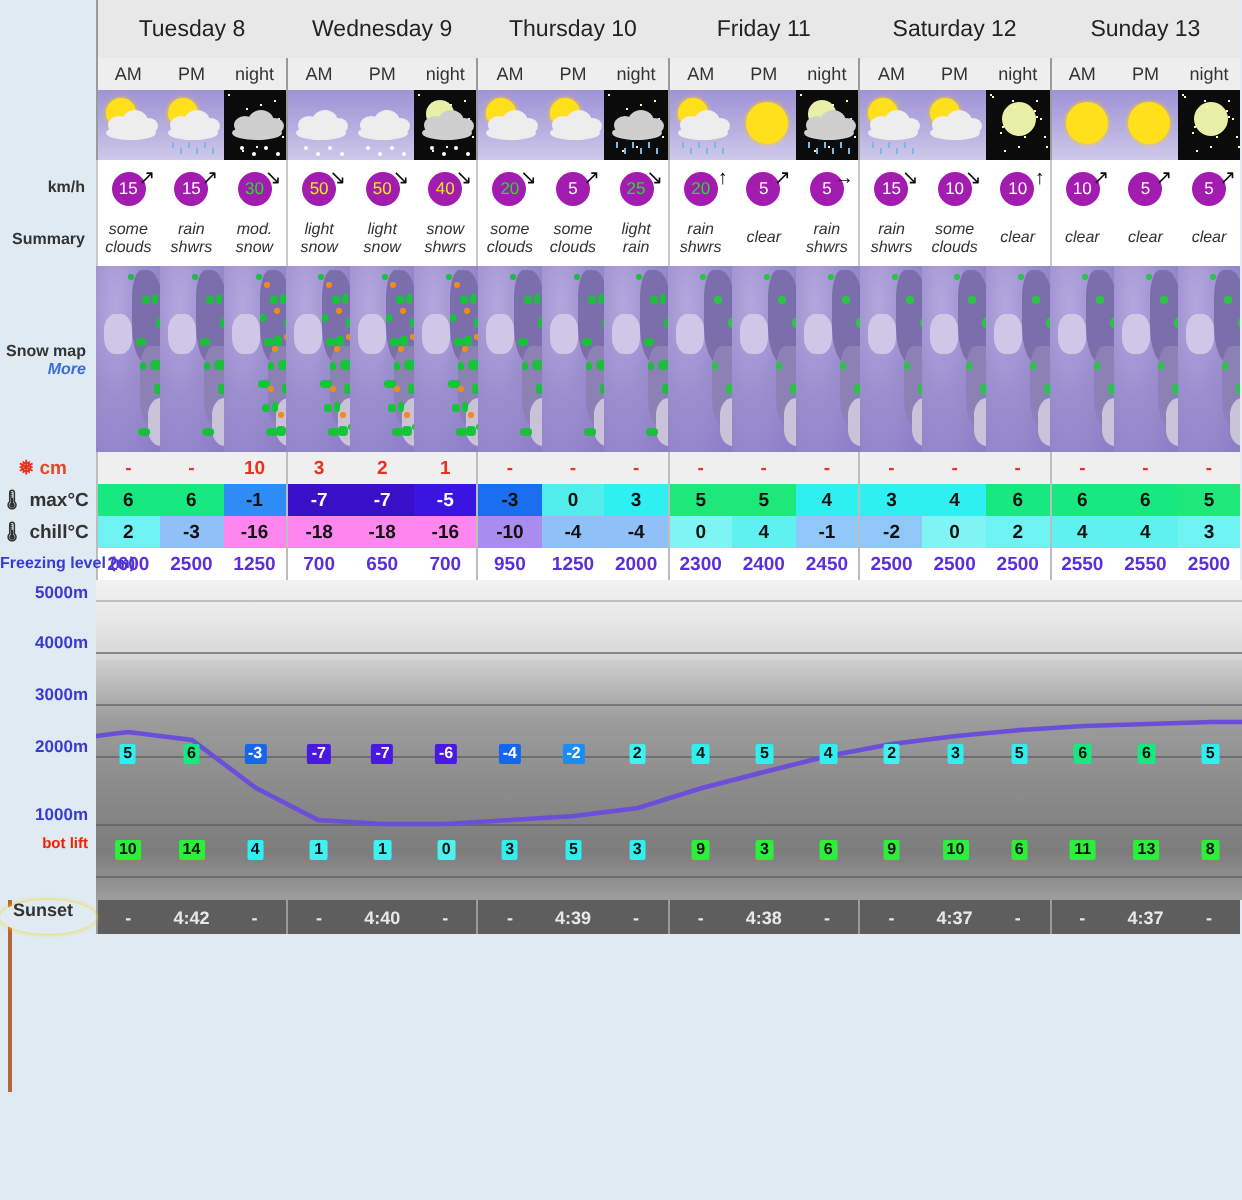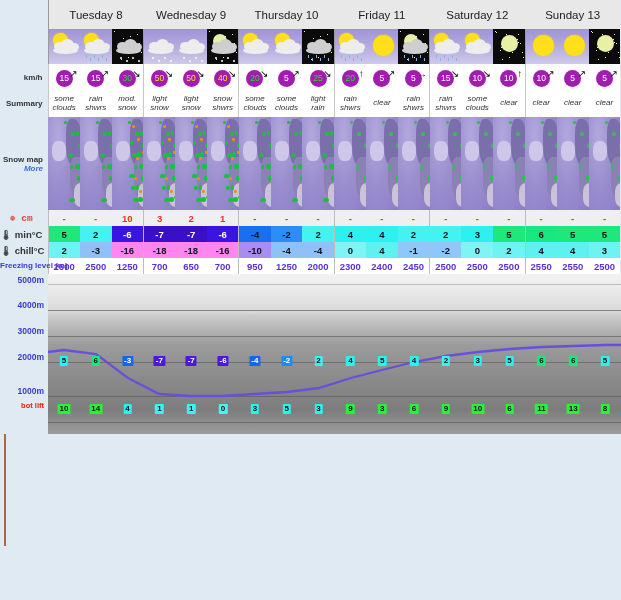--- a/index.html
+++ b/index.html
@@ -32,21 +32,21 @@
     width: 48px;
     background: #dfeaf2;
     text-align: right;
     padding-right: 5px !important;
     font-size: 8px;
     font-weight: bold;
     color: #3a3a3a;
     vertical-align: middle;
     white-space: nowrap;
   }
-  .lbl.red { color:#e04a2a;font-family:Liberation Mono, monospace; }
+  .lbl.red { color:#e04a2a; }
   .lbl.grn { color:#17a33a; }
   .lbl.blu { color:#3a3ad0; }
   .lbl.dkg { color:#333; }
 
   
   .dayhead {
     background: #e8e8e8;
     text-align: center;
     font-size: 11.5px;
     color: #222;
@@ -198,20 +198,41 @@
         <tr>
       <td class="lbl"></td>
       <td class="dayhead first" colspan="3">Tuesday 8</td>
       <td class="dayhead" colspan="3">Wednesday 9</td>
       <td class="dayhead" colspan="3">Thursday 10</td>
       <td class="dayhead" colspan="3">Friday 11</td>
       <td class="dayhead" colspan="3">Saturday 12</td>
       <td class="dayhead" colspan="3">Sunday 13</td>
     </tr>
 
+    <tr id="period-row">
+      <td class="lbl"></td>
+    <td class="periodhead daysep">AM</td>
+          <td class="periodhead">PM</td>
+          <td class="periodhead">night</td>
+          <td class="periodhead daysep">AM</td>
+          <td class="periodhead">PM</td>
+          <td class="periodhead">night</td>
+          <td class="periodhead daysep">AM</td>
+          <td class="periodhead">PM</td>
+          <td class="periodhead">night</td>
+          <td class="periodhead daysep">AM</td>
+          <td class="periodhead">PM</td>
+          <td class="periodhead">night</td>
+          <td class="periodhead daysep">AM</td>
+          <td class="periodhead">PM</td>
+          <td class="periodhead">night</td>
+          <td class="periodhead daysep">AM</td>
+          <td class="periodhead">PM</td>
+          <td class="periodhead">night</td>
+        </tr>
 
     <tr id="icon-row">
       <td class="lbl"></td>
     <td class="iconcell daysep">
             <div class="wicon day">
               <i class="sun" style="left:4px;top:4px;width:15px;height:15px"></i>
               <i class="cl d" style="left:5px;top:13px;width:11px;height:9px"></i>
               <i class="cl d" style="left:12px;top:10px;width:13px;height:12px"></i>
               <i class="cl d" style="left:20px;top:14px;width:10px;height:8px"></i>
               <i class="cl d" style="left:4px;top:18px;width:25px;height:7px"></i>
@@ -929,45 +950,45 @@
           <td class="snowv">-</td>
           <td class="snowv daysep">-</td>
           <td class="snowv">-</td>
           <td class="snowv">-</td>
           <td class="snowv daysep">-</td>
           <td class="snowv">-</td>
           <td class="snowv">-</td>
         </tr>
 
 
-
-    <tr id="min-row" class="datarow">
+    <tr id="max-row" class="datarow">
       <td class="lbl dkg">
         <span>🌡</span>
-        <span>min°C</span>
+        <span>max°C</span>
       </td>
-    <td class="tempv daysep" style="background: rgb(30, 232, 122); color: rgb(17, 17, 17);">5</td>
-          <td class="tempv" style="background: rgb(69, 242, 242); color: rgb(17, 17, 17);">2</td>
-          <td class="tempv" style="background: rgb(58, 20, 224); color: rgb(255, 255, 255);">-6</td>
+    <td class="tempv daysep" style="background: rgb(23, 232, 127); color: rgb(17, 17, 17);">6</td>
+          <td class="tempv" style="background: rgb(23, 232, 127); color: rgb(17, 17, 17);">6</td>
+          <td class="tempv" style="background: rgb(45, 140, 245); color: rgb(17, 17, 17);">-1</td>
           <td class="tempv daysep" style="background: rgb(58, 15, 200); color: rgb(255, 255, 255);">-7</td>
           <td class="tempv" style="background: rgb(58, 15, 200); color: rgb(255, 255, 255);">-7</td>
-          <td class="tempv" style="background: rgb(58, 20, 224); color: rgb(255, 255, 255);">-6</td>
-          <td class="tempv daysep" style="background: rgb(26, 110, 240); color: rgb(17, 17, 17);">-4</td>
-          <td class="tempv" style="background: rgb(45, 140, 245); color: rgb(17, 17, 17);">-2</td>
-          <td class="tempv" style="background: rgb(69, 242, 242); color: rgb(17, 17, 17);">2</td>
-          <td class="tempv daysep" style="background: rgb(46, 240, 240); color: rgb(17, 17, 17);">4</td>
+          <td class="tempv" style="background: rgb(58, 20, 224); color: rgb(255, 255, 255);">-5</td>
+          <td class="tempv daysep" style="background: rgb(26, 110, 240); color: rgb(17, 17, 17);">-3</td>
+          <td class="tempv" style="background: rgb(82, 238, 238); color: rgb(17, 17, 17);">0</td>
+          <td class="tempv" style="background: rgb(46, 240, 240); color: rgb(17, 17, 17);">3</td>
+          <td class="tempv daysep" style="background: rgb(30, 232, 122); color: rgb(17, 17, 17);">5</td>
+          <td class="tempv" style="background: rgb(30, 232, 122); color: rgb(17, 17, 17);">5</td>
           <td class="tempv" style="background: rgb(46, 240, 240); color: rgb(17, 17, 17);">4</td>
-          <td class="tempv" style="background: rgb(69, 242, 242); color: rgb(17, 17, 17);">2</td>
-          <td class="tempv daysep" style="background: rgb(69, 242, 242); color: rgb(17, 17, 17);">2</td>
-          <td class="tempv" style="background: rgb(46, 240, 240); color: rgb(17, 17, 17);">3</td>
-          <td class="tempv" style="background: rgb(30, 232, 122); color: rgb(17, 17, 17);">5</td>
+          <td class="tempv daysep" style="background: rgb(46, 240, 240); color: rgb(17, 17, 17);">3</td>
+          <td class="tempv" style="background: rgb(46, 240, 240); color: rgb(17, 17, 17);">4</td>
+          <td class="tempv" style="background: rgb(23, 232, 127); color: rgb(17, 17, 17);">6</td>
           <td class="tempv daysep" style="background: rgb(23, 232, 127); color: rgb(17, 17, 17);">6</td>
-          <td class="tempv" style="background: rgb(30, 232, 122); color: rgb(17, 17, 17);">5</td>
+          <td class="tempv" style="background: rgb(23, 232, 127); color: rgb(17, 17, 17);">6</td>
           <td class="tempv" style="background: rgb(30, 232, 122); color: rgb(17, 17, 17);">5</td>
         </tr>
+
 
     <tr id="chill-row" class="datarow">
       <td class="lbl dkg">
         <span>🌡</span>
         <span>chill°C</span>
       </td>
     <td class="tempv daysep" style="background: rgb(111, 242, 242); color: rgb(17, 17, 17);">2</td>
           <td class="tempv" style="background: rgb(143, 192, 248); color: rgb(17, 17, 17);">-3</td>
           <td class="tempv" style="background: rgb(255, 134, 238); color: rgb(17, 17, 17);">-16</td>
           <td class="tempv daysep" style="background: rgb(255, 134, 238); color: rgb(17, 17, 17);">-18</td>
@@ -1074,15 +1095,36 @@
                   <div class="elevchip" style="left: 525.25px; top: 130px; background: rgb(43, 240, 58); color: rgb(17, 17, 17);">13</div>
                   <div class="elevchip" style="left: 557.083px; top: 130px; background: rgb(43, 240, 58); color: rgb(17, 17, 17);">8</div>
                 </div>
           </div>
         </div>
       </td>
     </tr>
 
 
 
+    <tr id="sunset-row" class="sunrow">
+      <td class="lbl sun">Sunset</td>
+    <td class="sunset daysep">-</td>
+          <td class="sunset">4:42</td>
+          <td class="sunset">-</td>
+          <td class="sunset daysep">-</td>
+          <td class="sunset">4:40</td>
+          <td class="sunset">-</td>
+          <td class="sunset daysep">-</td>
+          <td class="sunset">4:39</td>
+          <td class="sunset">-</td>
+          <td class="sunset daysep">-</td>
+          <td class="sunset">4:38</td>
+          <td class="sunset">-</td>
+          <td class="sunset daysep">-</td>
+          <td class="sunset">4:37</td>
+          <td class="sunset">-</td>
+          <td class="sunset daysep">-</td>
+          <td class="sunset">4:37</td>
+          <td class="sunset">-</td>
+        </tr>
   </tbody>
     </table>
 </div>
 
 </body></html>

